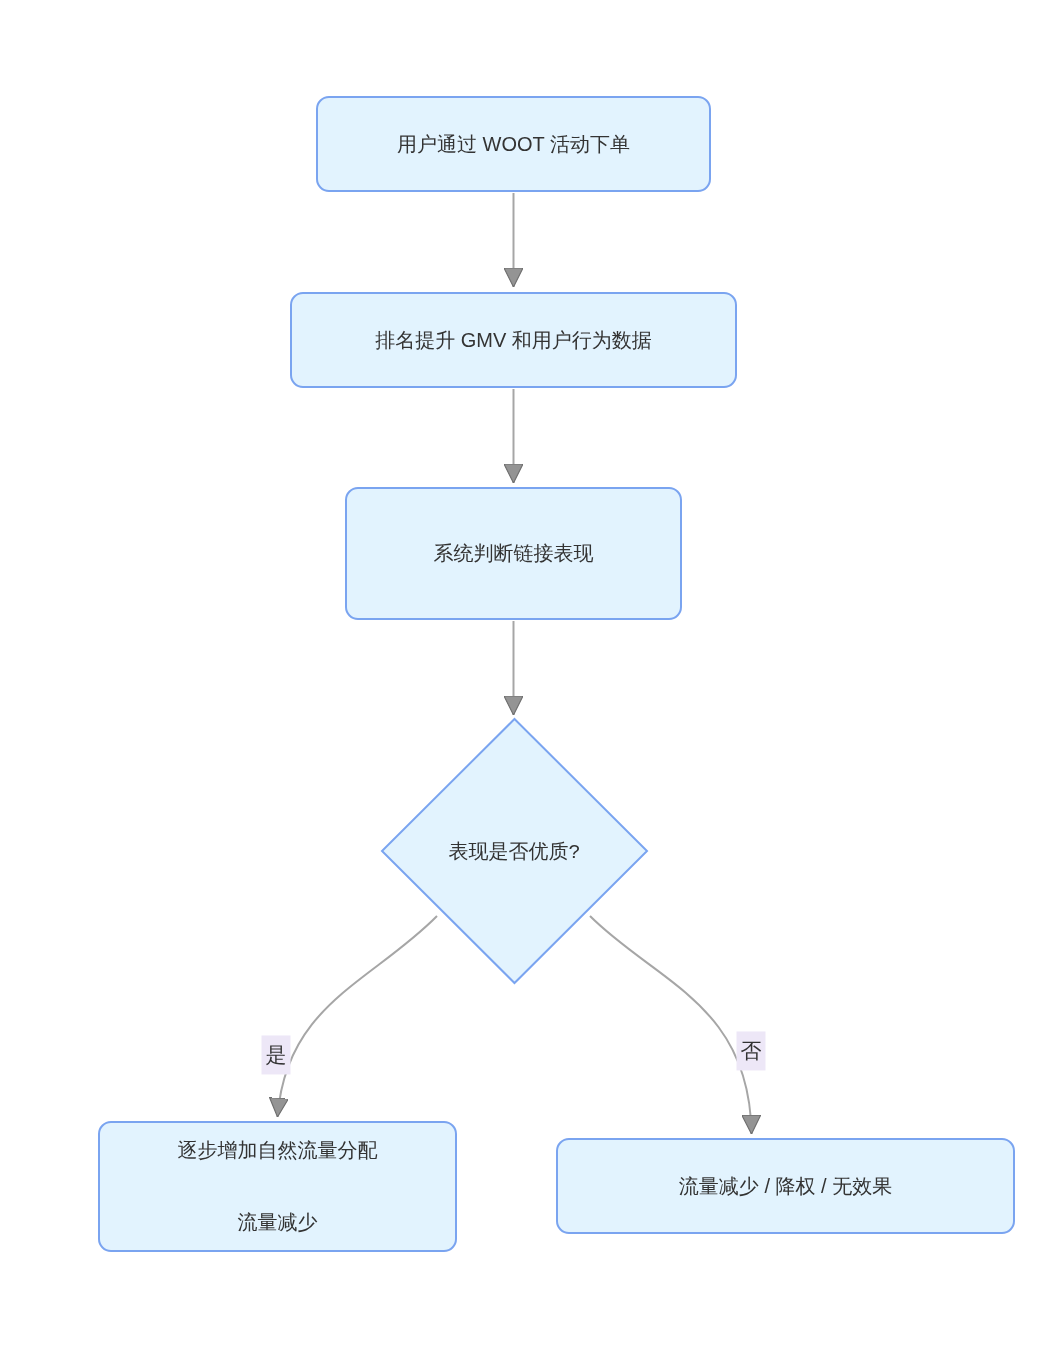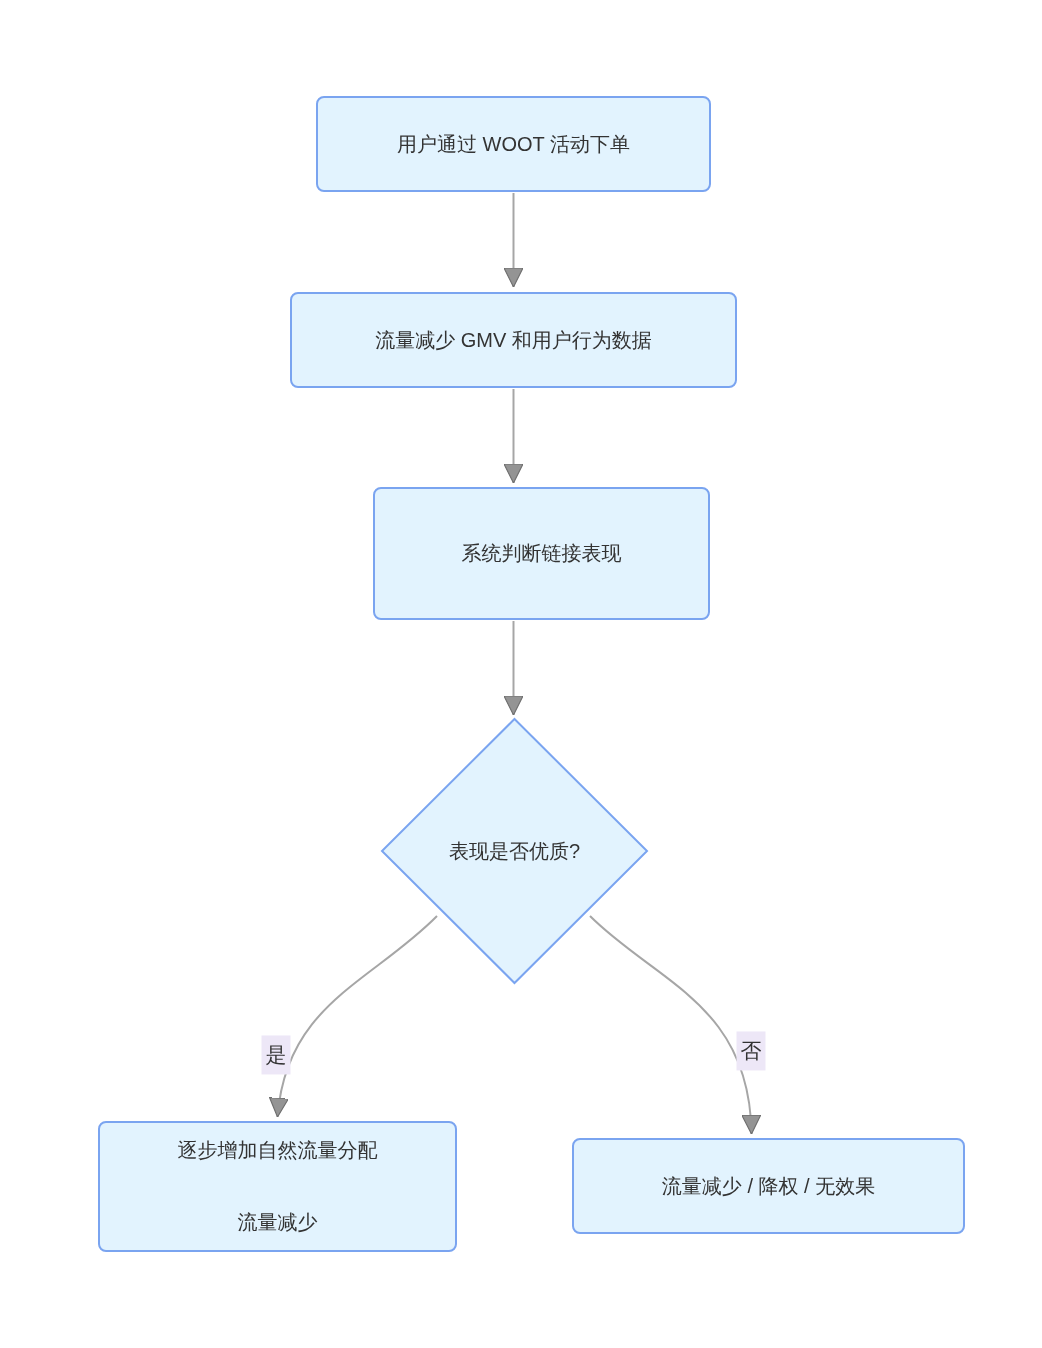--- a/index.html
+++ b/index.html
@@ -21,21 +21,21 @@
     overflow:hidden;
   }
   .edges{position:absolute;left:0;top:0;width:1042px;height:1348px;}
   .edge{fill:none;stroke:var(--edge);stroke-width:2px;}
   .diamond-shape{fill:var(--node-fill);stroke:var(--node-border);stroke-width:2px;}
   .node{
     position:absolute;
     box-sizing:border-box;
     background:var(--node-fill);
     border:2px solid var(--node-border);
-    border-radius:8px;
+    border-radius:13px;
     display:flex;
     flex-direction:column;
     align-items:center;
     justify-content:center;
     text-align:center;
     font-size:20px;
     line-height:1.65;
   }
   .diamond-label{
     position:absolute;
@@ -75,37 +75,37 @@
     <path class="edge" d="M590,916 C656,982 750,1004 751.5,1134" marker-end="url(#arrow)"></path>
 
     <polygon class="diamond-shape" points="514.5,719 647,851 514.5,983 382,851"></polygon>
   </svg>
 
   <div class="node" style="left:316px;top:96px;width:395px;height:96px;">
     <span>用户通过 WOOT 活动下单</span>
   </div>
 
   <div class="node" style="left:290px;top:292px;width:447px;height:96px;">
-    <span>流量减少 GMV 和用户行为数据</span>
+    <span>排名提升 GMV 和用户行为数据</span>
   </div>
 
-  <div class="node" style="left:345px;top:487px;width:337px;height:133px;margin-left:28px;">
+  <div class="node" style="left:345px;top:487px;width:337px;height:133px;">
     <span>系统判断链接表现</span>
   </div>
 
-  <div class="diamond-label" style="left:382px;top:719px;width:265px;height:264px;">
+  <div class="diamond-label" style="left:382px;top:719px;width:265px;height:264px;font-family:Liberation Mono, monospace;">
     <span>表现是否优质?</span>
   </div>
 
   <span class="edge-label" style="left:276px;top:1055px;">是</span>
 
   <span class="edge-label" style="left:751px;top:1051px;">否</span>
 
   <div class="node" style="left:98px;top:1121px;width:359px;height:131px;gap:39px;">
     <span>逐步增加自然流量分配</span>
     <span>流量减少</span>
   </div>
 
-  <div class="node" style="left:572px;top:1138px;width:393px;height:96px;">
+  <div class="node" style="left:556px;top:1138px;width:459px;height:96px;">
     <span>流量减少 / 降权 / 无效果</span>
   </div>
 
 </div>
 
 </body></html>

